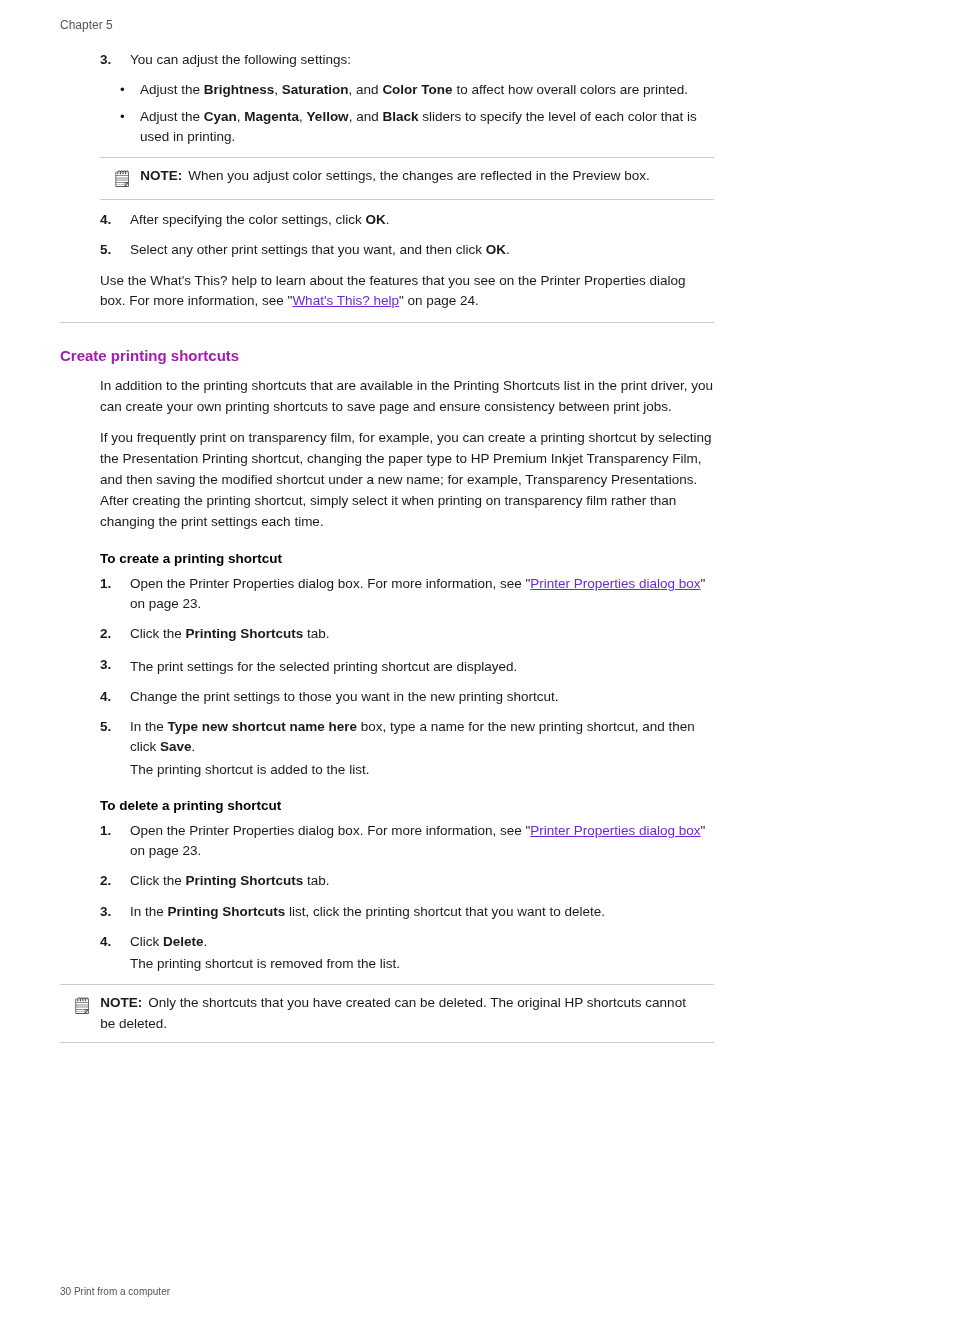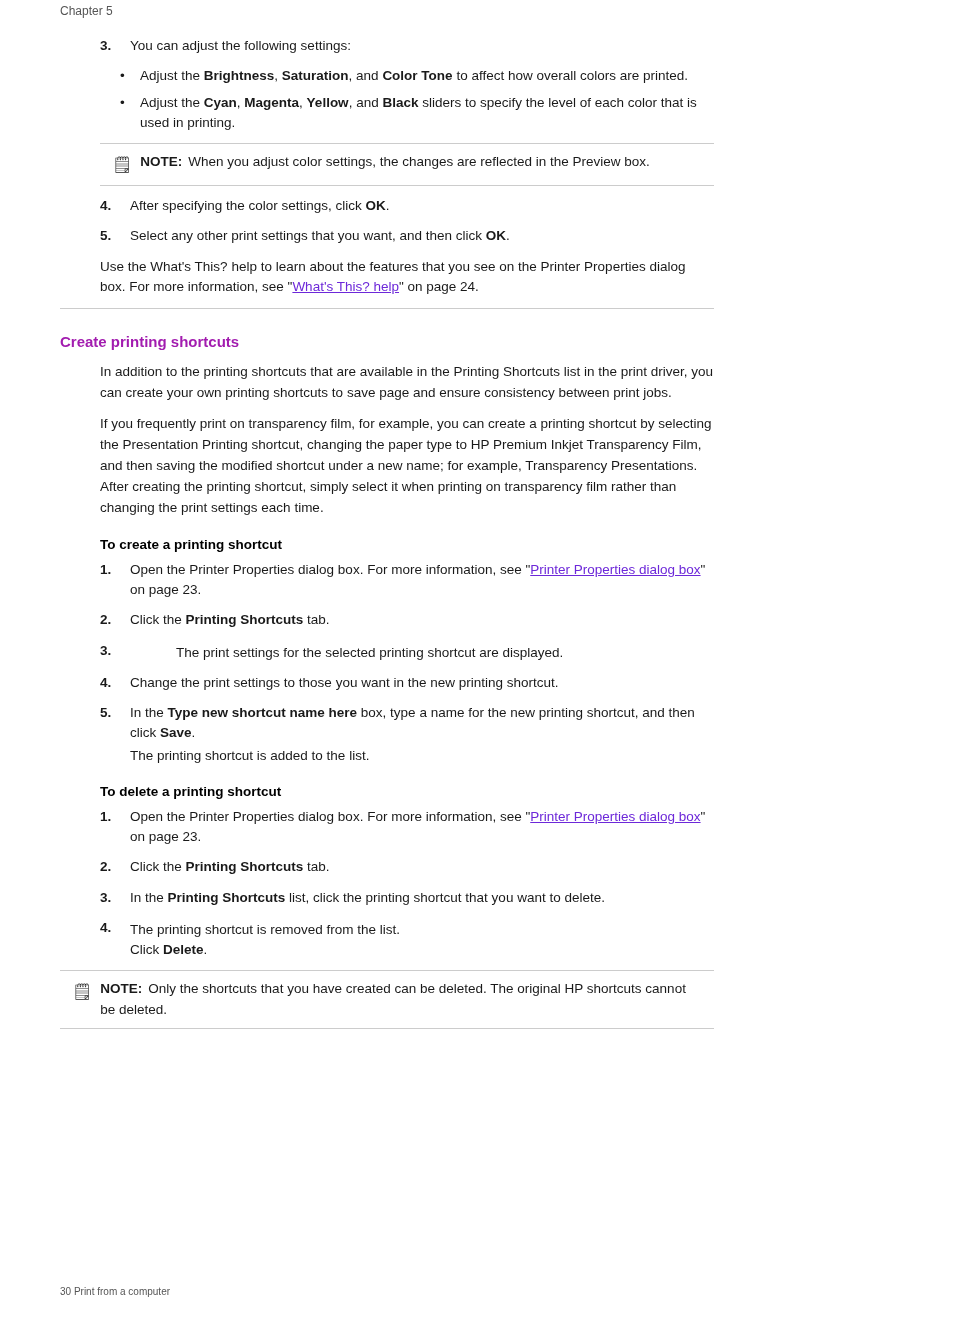--- a/index.html
+++ b/index.html
@@ -8,21 +8,21 @@
       font-family: Arial, Helvetica, sans-serif;
       font-size: 13.5px;
       color: #1a1a1a;
       width: 954px;
       min-height: 1321px;
       padding: 0;
     }
     .page {
       width: 774px;
       min-height: 1321px;
-      padding: 4px 60px 40px 60px;
+      padding: 18px 60px 40px 60px;
       position: relative;
     }
     .chapter-header {
       font-size: 12px;
       color: #555;
       margin-bottom: 18px;
     }
     .section-heading {
       font-size: 15px;
       font-weight: bold;
@@ -164,21 +164,21 @@
       <span class="num"><b>1.</b></span>
       <span>Open the Printer Properties dialog box. For more information, see "<a href="#">Printer Properties dialog box</a>" on page 23.</span>
     </div>
     <div class="numbered-item">
       <span class="num"><b>2.</b></span>
       <span>Click the <b>Printing Shortcuts</b> tab.</span>
     </div>
     <div class="numbered-item">
       <span class="num"><b>3.</b></span>
       <div>
-        <div style="margin-top:2px;margin-left:46px;">The print settings for the selected printing shortcut are displayed.</div>
+        <div style="margin-top:2px;">The print settings for the selected printing shortcut are displayed.</div>
       </div>
     </div>
     <div class="numbered-item">
       <span class="num"><b>4.</b></span>
       <span>Change the print settings to those you want in the new printing shortcut.</span>
     </div>
     <div class="numbered-item">
       <span class="num"><b>5.</b></span>
       <div>
         <div>In the <b>Type new shortcut name here</b> box, type a name for the new printing shortcut, and then click <b>Save</b>.</div>
@@ -197,22 +197,22 @@
       <span class="num"><b>2.</b></span>
       <span>Click the <b>Printing Shortcuts</b> tab.</span>
     </div>
     <div class="numbered-item">
       <span class="num"><b>3.</b></span>
       <span>In the <b>Printing Shortcuts</b> list, click the printing shortcut that you want to delete.</span>
     </div>
     <div class="numbered-item">
       <span class="num"><b>4.</b></span>
       <div>
+        <div>Click <b>Delete</b>.</div>
         <div style="margin-top:2px;">The printing shortcut is removed from the list.</div>
-        <div>Click <b>Delete</b>.</div>
       </div>
     </div>
   </div>
 
   <div class="note-box" style="margin-top:10px;">
     <span class="note-icon">🗒</span>
     <span><span class="note-label">NOTE:</span><span>Only the shortcuts that you have created can be deleted. The original HP shortcuts cannot be deleted.</span></span>
   </div>
 
   <div class="footer">30    Print from a computer</div>

